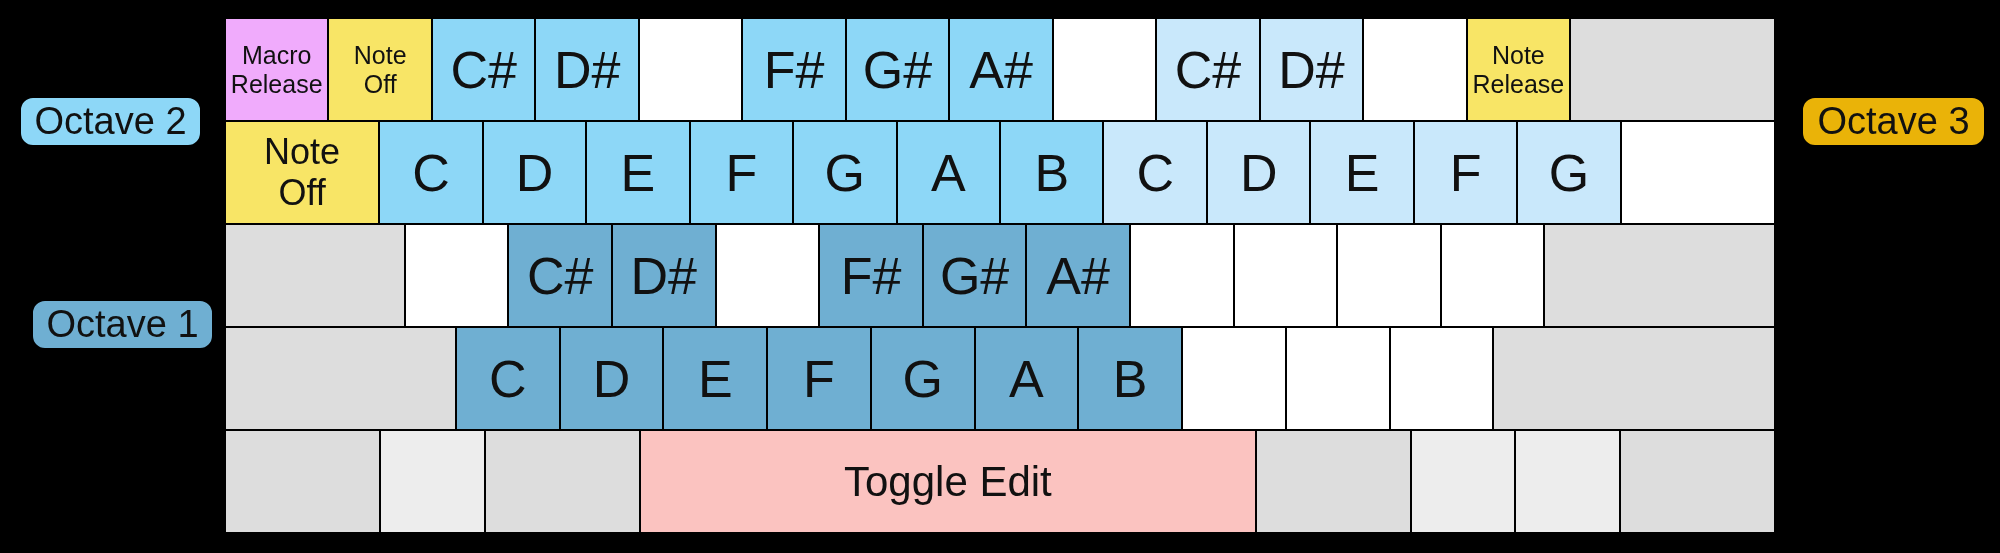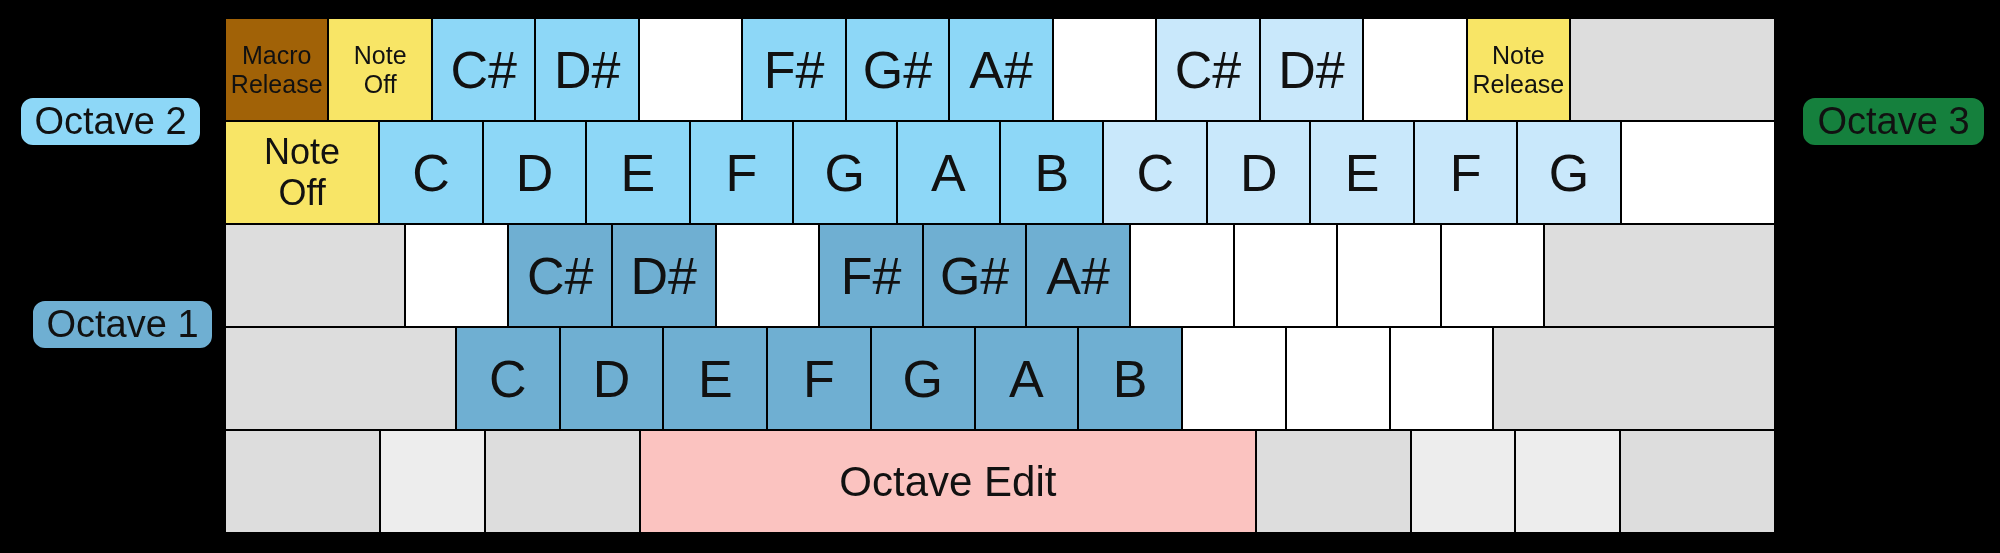--- a/index.html
+++ b/index.html
@@ -64,25 +64,25 @@
 </style>
 </head>
 <body>
 
 <div class="stage">
 
   <div class="octave-pill pill-oct2" style="background: rgb(141, 215, 247);">Octave 2</div>
 
   <div class="octave-pill pill-oct1" style="background: rgb(111, 175, 210);">Octave 1</div>
 
-  <div class="octave-pill pill-oct3" style="background: #15803d;">Octave 3</div>
+  <div class="octave-pill pill-oct3" style="background: #eab308;">Octave 3</div>
 
   <div class="keyboard">
       <div class="krow">
-        <div class="key sz-small" style="flex-grow: 1; background: #a16207;">Macro
+        <div class="key sz-small" style="flex-grow: 1; background: #f0abfc;">Macro
 Release</div>
         <div class="key sz-small" style="flex-grow: 1; background: rgb(248, 229, 102);">Note
 Off</div>
         <div class="key sz-large" style="flex-grow: 1; background: rgb(141, 215, 247);">C#</div>
         <div class="key sz-large" style="flex-grow: 1; background: rgb(141, 215, 247);">D#</div>
         <div class="key sz-large" style="flex-grow: 1; background: rgb(255, 255, 255);"></div>
         <div class="key sz-large" style="flex-grow: 1; background: rgb(141, 215, 247);">F#</div>
         <div class="key sz-large" style="flex-grow: 1; background: rgb(141, 215, 247);">G#</div>
         <div class="key sz-large" style="flex-grow: 1; background: rgb(141, 215, 247);">A#</div>
         <div class="key sz-large" style="flex-grow: 1; background: rgb(255, 255, 255);"></div>
@@ -136,21 +136,21 @@
         <div class="key sz-large" style="flex-grow: 1; background: rgb(111, 175, 210);">B</div>
         <div class="key sz-large" style="flex-grow: 1; background: rgb(255, 255, 255);"></div>
         <div class="key sz-large" style="flex-grow: 1; background: rgb(255, 255, 255);"></div>
         <div class="key sz-large" style="flex-grow: 1; background: rgb(255, 255, 255);"></div>
         <div class="key sz-large" style="flex-grow: 2.75; background: rgb(221, 221, 221);"></div>
       </div>
       <div class="krow">
         <div class="key sz-large" style="flex-grow: 1.5; background: rgb(221, 221, 221);"></div>
         <div class="key sz-large" style="flex-grow: 1; background: rgb(237, 237, 237);"></div>
         <div class="key sz-large" style="flex-grow: 1.5; background: rgb(221, 221, 221);"></div>
-        <div class="key sz-space" style="flex-grow: 6; background: rgb(251, 195, 192);">Octave Edit</div>
+        <div class="key sz-space" style="flex-grow: 6; background: rgb(251, 195, 192);">Toggle Edit</div>
         <div class="key sz-large" style="flex-grow: 1.5; background: rgb(221, 221, 221);"></div>
         <div class="key sz-large" style="flex-grow: 1; background: rgb(237, 237, 237);"></div>
         <div class="key sz-large" style="flex-grow: 1; background: rgb(237, 237, 237);"></div>
         <div class="key sz-large" style="flex-grow: 1.5; background: rgb(221, 221, 221);"></div>
       </div>
     </div>
 
 </div>
 
 </body></html>

